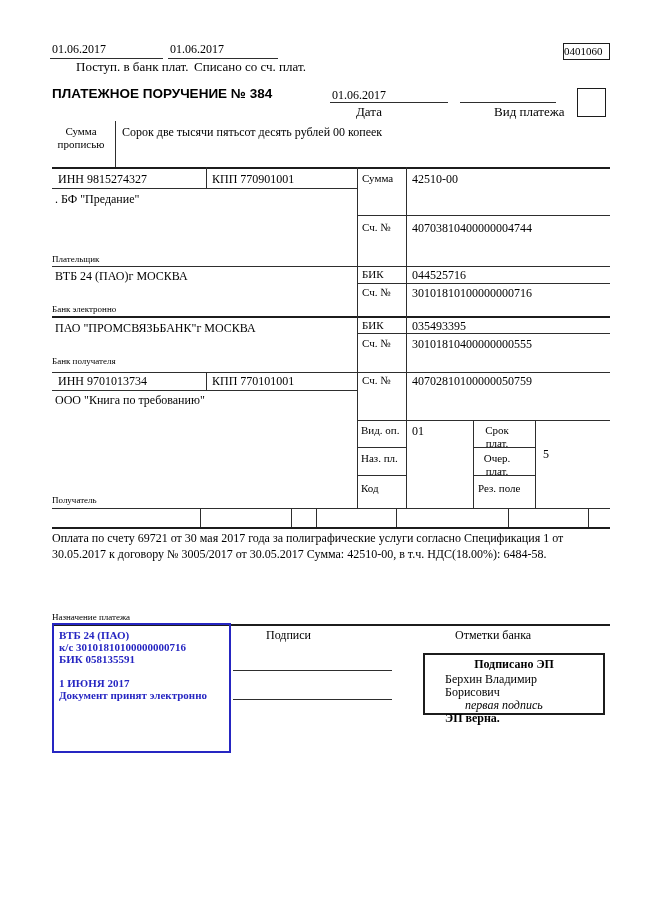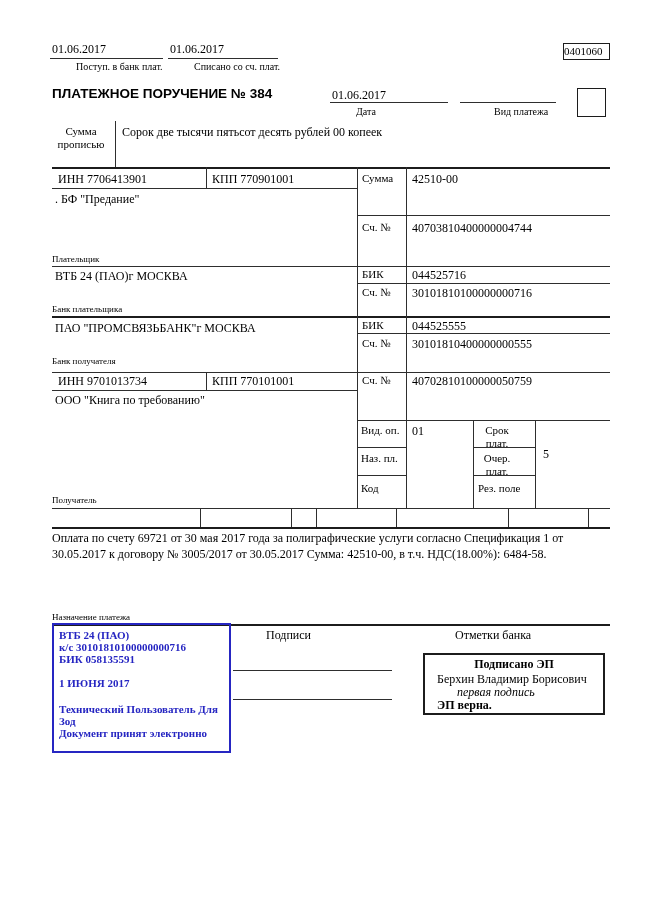--- a/index.html
+++ b/index.html
@@ -8,33 +8,33 @@
     width:660px; height:919px; position:relative; overflow:hidden;
     font-family:"Liberation Serif","DejaVu Serif",serif; color:#000;
   }
   .abs { position:absolute;text-align:center; }
   .hl  { position:absolute; height:1px; background:#2e2e2e; }
   .hl2 { position:absolute; height:2px; background:#1c1c1c; }
   .vl  { position:absolute; width:1px;  background:#2e2e2e; }
   .t12 { font-size:12px; line-height:14px; white-space:nowrap; }
   .t11 { font-size:11px; line-height:13px; white-space:nowrap; }
   .lab9 { font-size:9px;  line-height:10px; white-space:nowrap; }
-  .lab8 { font-size:10px;  line-height:9px;  white-space:nowrap;padding-left:24px; }
+  .lab8 { font-size:13px;  line-height:9px;  white-space:nowrap;padding-left:24px; }
   .b { font-weight:bold; }
   .wrap { white-space:normal; }
   .title-font { font-family:"Liberation Sans","DejaVu Sans",sans-serif; }
   .box { position:absolute; border:1px solid #1c1c1c; background:#fff; }
   .stamp {
     position:absolute; left:52px; top:623px; width:179px; height:130px;
     border:2px solid #2626c2; color:#2626c2; font-weight:bold;
     font-size:11px; line-height:12px; padding:4px 5px;
   }
   .esign {
     position:absolute; left:423px; top:653px; width:182px; height:62px;
-    border:2px solid #1c1c1c; font-size:12px; line-height:13px; padding:3px 12px;
+    border:2px solid #1c1c1c; font-size:12px; line-height:13px; padding:3px 20px;
   }
 </style>
 </head>
 <body>
 
 <div class="abs t12" style="left:52px;top:42px">01.06.2017</div>
 <div class="hl" style="left:50px;top:58px;width:113px"></div>
 <div class="abs lab8" style="left:52px;top:62px">Поступ. в банк плат.</div>
 
 <div class="abs t12" style="left:170px;top:42px">01.06.2017</div>
@@ -82,39 +82,39 @@
 <div class="vl" style="left:473px;top:420px;height:88px"></div>
 <div class="vl" style="left:535px;top:420px;height:88px"></div>
 
 <div class="vl" style="left:200px;top:508px;height:19px"></div>
 <div class="vl" style="left:291px;top:508px;height:19px"></div>
 <div class="vl" style="left:316px;top:508px;height:19px"></div>
 <div class="vl" style="left:396px;top:508px;height:19px"></div>
 <div class="vl" style="left:508px;top:508px;height:19px"></div>
 <div class="vl" style="left:588px;top:508px;height:19px"></div>
 
-<div class="abs t12" style="left:58px;top:172px">ИНН 7706413901</div>
+<div class="abs t12" style="left:58px;top:172px">ИНН 9815274327</div>
 <div class="abs t12" style="left:212px;top:172px">КПП 770901001</div>
 <div class="abs t11" style="left:362px;top:172px">Сумма</div>
 <div class="abs t12" style="left:412px;top:172px">42510-00</div>
 <div class="abs t12" style="left:55px;top:192px">. БФ "Предание"</div>
 <div class="abs t11" style="left:362px;top:221px">Сч. №</div>
 <div class="abs t12" style="left:412px;top:221px">40703810400000004744</div>
 <div class="abs lab9" style="left:52px;top:254px">Плательщик</div>
 
 <div class="abs t12" style="left:55px;top:269px">ВТБ 24 (ПАО)г МОСКВА</div>
 <div class="abs t11" style="left:362px;top:268px">БИК</div>
 <div class="abs t12" style="left:412px;top:268px">044525716</div>
 <div class="abs t11" style="left:362px;top:286px">Сч. №</div>
 <div class="abs t12" style="left:412px;top:286px">30101810100000000716</div>
-<div class="abs lab9" style="left:52px;top:304px">Банк плательщика</div>
+<div class="abs lab9" style="left:52px;top:304px">Банк электронно</div>
 
 <div class="abs t12" style="left:55px;top:321px">ПАО "ПРОМСВЯЗЬБАНК"г МОСКВА</div>
 <div class="abs t11" style="left:362px;top:319px">БИК</div>
-<div class="abs t12" style="left:412px;top:319px">044525555</div>
+<div class="abs t12" style="left:412px;top:319px">035493395</div>
 <div class="abs t11" style="left:362px;top:337px">Сч. №</div>
 <div class="abs t12" style="left:412px;top:337px">30101810400000000555</div>
 <div class="abs lab9" style="left:52px;top:356px">Банк получателя</div>
 
 <div class="abs t12" style="left:58px;top:374px">ИНН 9701013734</div>
 <div class="abs t12" style="left:212px;top:374px">КПП 770101001</div>
 <div class="abs t11" style="left:362px;top:374px">Сч. №</div>
 <div class="abs t12" style="left:412px;top:374px">40702810100000050759</div>
 <div class="abs t12" style="left:55px;top:393px">ООО "Книга по требованию"</div>
 <div class="abs lab9" style="left:52px;top:495px">Получатель</div>
@@ -131,21 +131,20 @@
 <div class="abs t12" style="left:52px;top:531px">Оплата по счету 69721 от 30 мая 2017 года за полиграфические услуги согласно Спецификация 1 от</div>
 <div class="abs t12" style="left:52px;top:547px">30.05.2017 к договору № 3005/2017 от 30.05.2017 Сумма: 42510-00, в т.ч. НДС(18.00%): 6484-58.</div>
 <div class="abs lab9" style="left:52px;top:612px">Назначение платежа</div>
 <div class="hl2" style="left:52px;top:624px;width:558px"></div>
 
 <div class="stamp">
   <div>ВТБ 24 (ПАО)</div>
   <div>к/с 30101810100000000716</div>
   <div>БИК 058135591</div>
   <div style="margin-top:12px">1 ИЮНЯ 2017</div>
-  <div style="margin-top:14px;white-space:normal">Технический Пользователь Для Зод</div>
   <div>Документ принят электронно</div>
 </div>
 
 <div class="abs t12" style="left:266px;top:628px">Подписи</div>
 <div class="hl" style="left:233px;top:670px;width:159px"></div>
 <div class="hl" style="left:233px;top:699px;width:159px"></div>
 
 <div class="abs t12" style="left:455px;top:628px">Отметки банка</div>
 
 <div class="esign">

